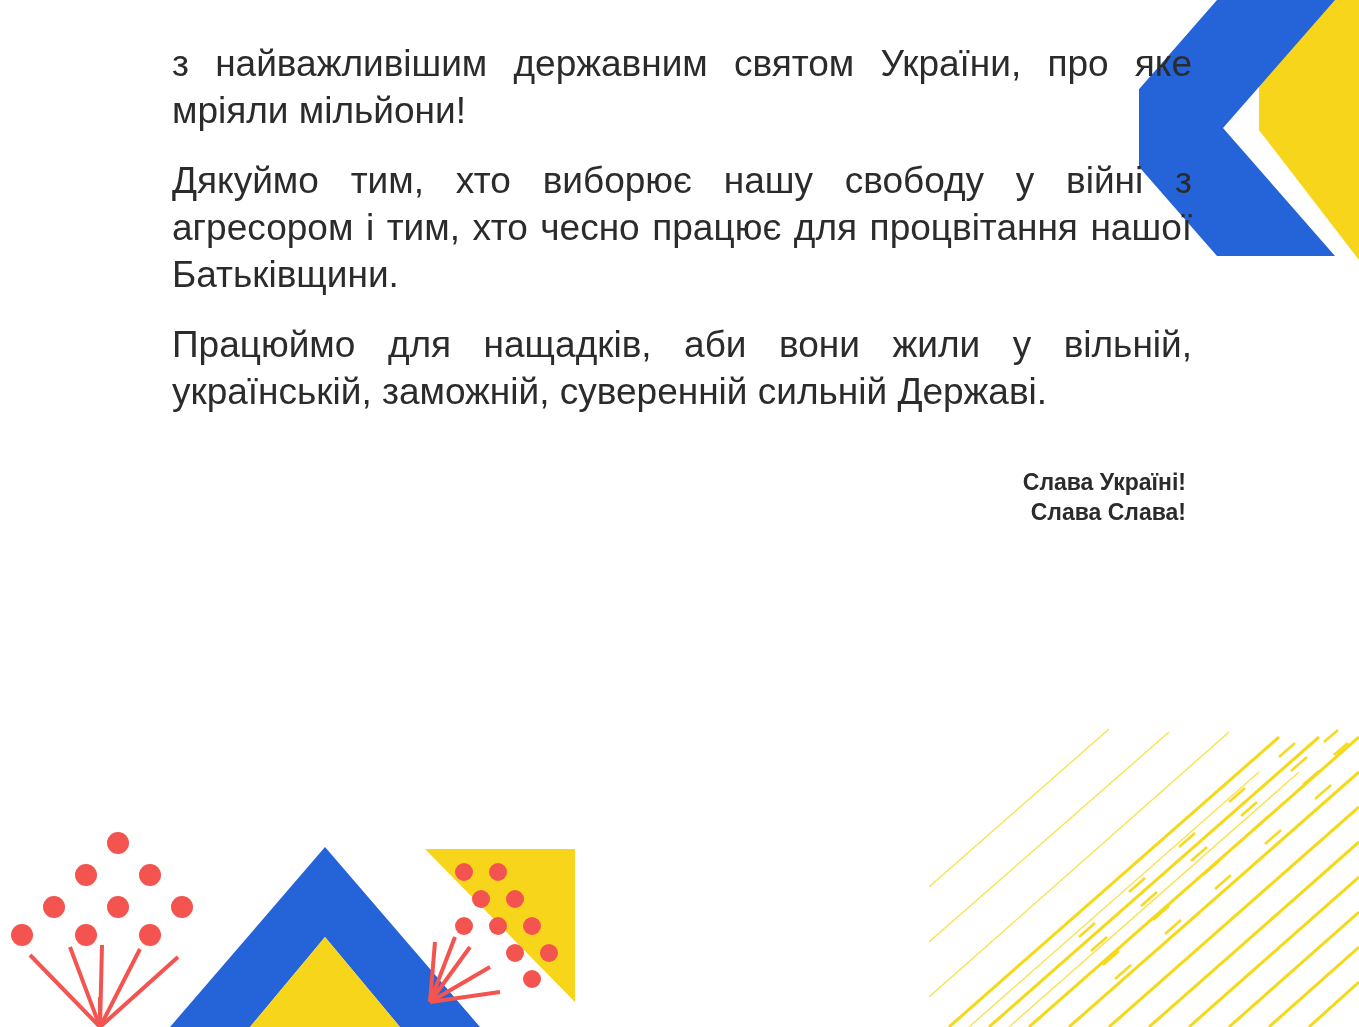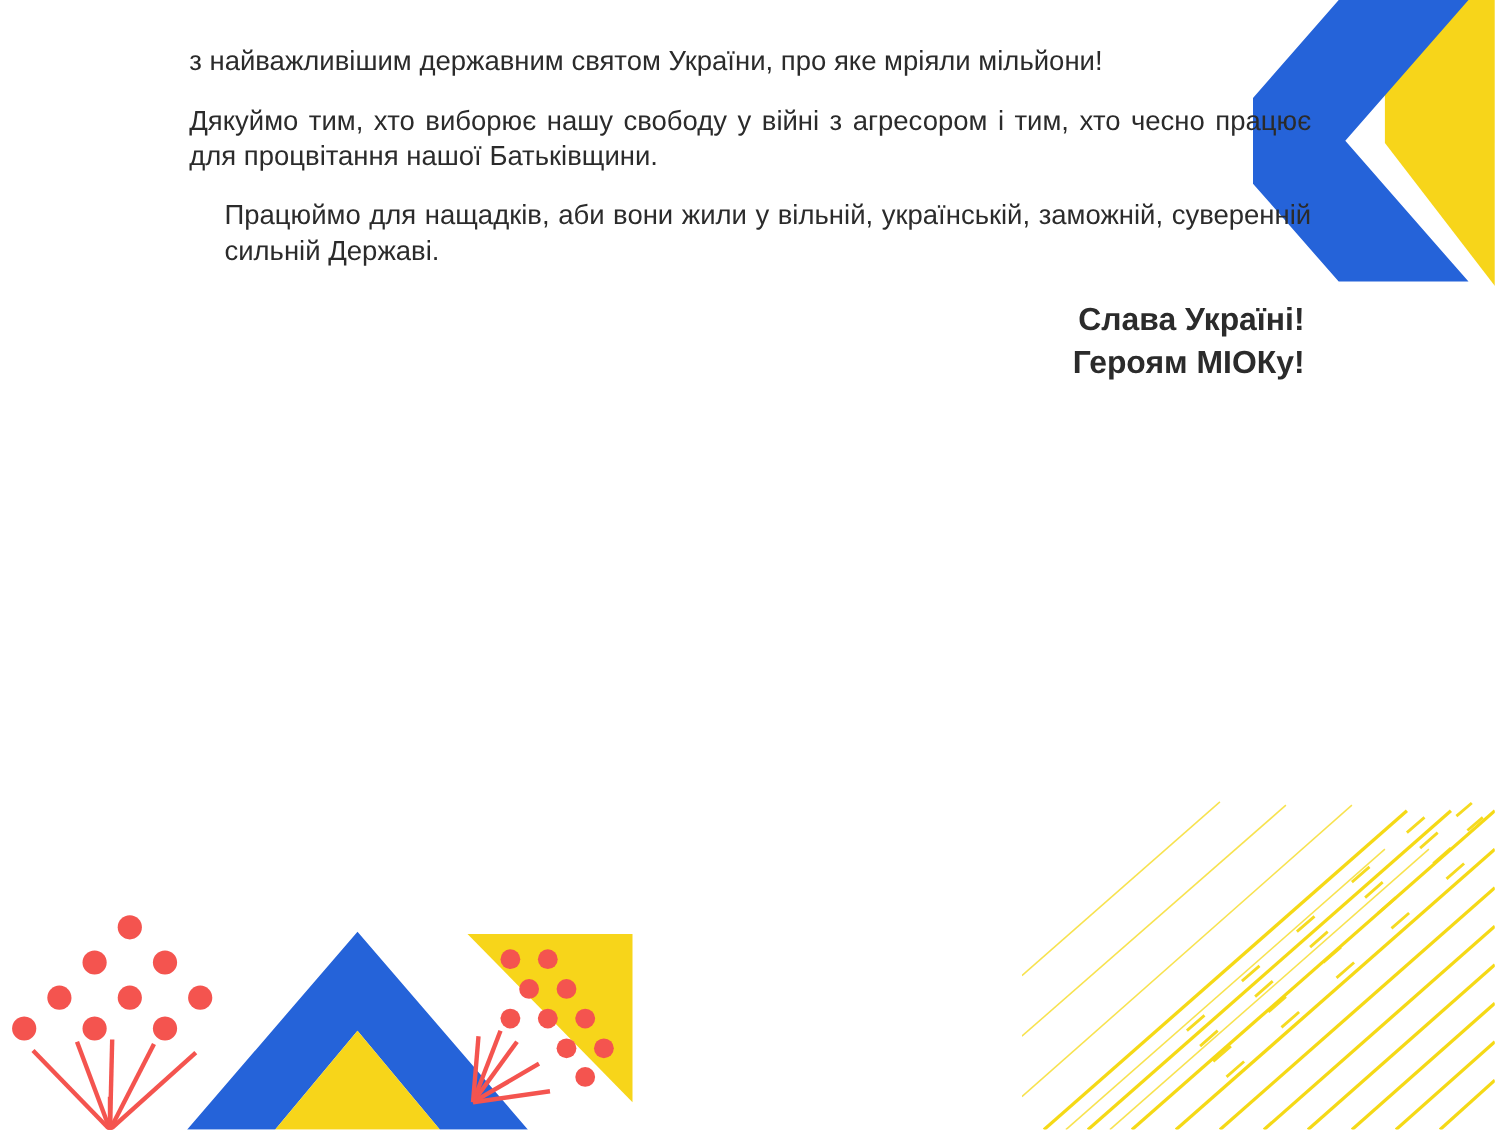--- a/index.html
+++ b/index.html
@@ -57,35 +57,35 @@
   .headline {
     font-size: 27px;
     font-weight: bold;
     letter-spacing: 0.5px;
     text-align: center;
     margin: 0 0 34px 0;
     color: #2b2b2b;
   }
 
   .para {
-    font-size: 25px;
+    font-size: 37px;
     line-height: 1.28;
     text-align: justify;
     text-justify: inter-word;
     margin: 0 0 22px 0;
     color: #2b2b2b;
   }
-  .para:last-of-type { margin-bottom: 0; margin-left: 32px; }
+  .para:last-of-type { margin-bottom: 0; }
 
   .slogan {
     text-align: right;
-    font-size: 29px;
+    font-size: 23px;
     font-weight: bold;
     line-height: 1.34;
-    margin-top: 28px;
+    margin-top: 51px;
     color: #2b2b2b;
     padding-right: 6px;
   }
   .slogan div { white-space: nowrap; }
 
   .signature {
     margin-top: 58px;
     font-size: 25px;
     line-height: 1.42;
     color: #2b2b2b;
@@ -195,19 +195,19 @@
 
 <div class="content">
 
 
   <p class="para">з найважливішим державним святом України, про яке мріяли мільйони!</p>
   <p class="para">Дякуймо тим, хто виборює нашу свободу у війні з агресором і тим, хто чесно працює для процвітання нашої Батьківщини.</p>
   <p class="para">Працюймо для нащадків, аби вони жили у вільній, українській, заможній, суверенній сильній Державі.</p>
 
   <div class="slogan">
     <div>Слава Україні!</div>
-    <div>Героям МІОКу!</div>
+    <div>Слава Слава!</div>
   </div>
 
   <div class="signature">
   </div>
 
 </div>
 
 </body></html>

